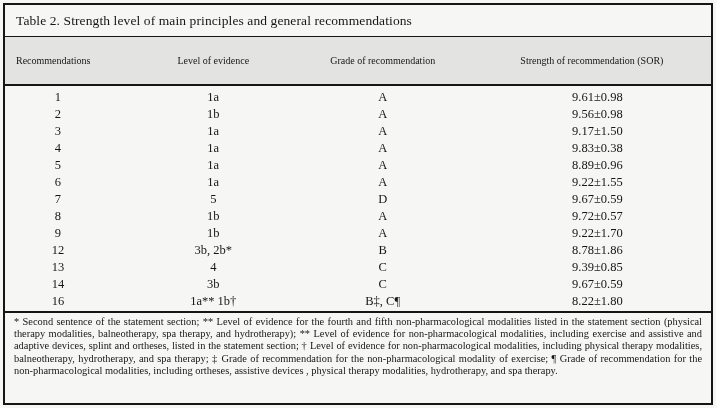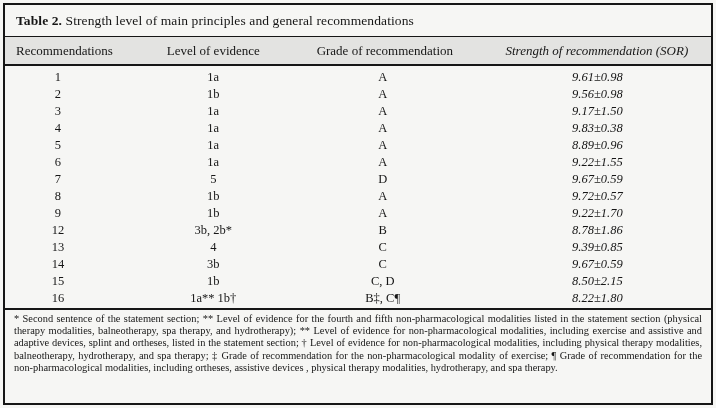--- a/index.html
+++ b/index.html
@@ -21,48 +21,47 @@
     border: 2px solid #161616;
     background: #f6f6f4;
     box-sizing: border-box;
   }
   .title {
     font-size: 13.5px;
     padding: 8px 11px 7px 11px;
     border-bottom: 1px solid #161616;
     letter-spacing: 0.1px;
   }
-  .title .bold { font-weight: bold; }
+  .title .bold { font-weight: normal; }
   table {
     width: 100%;
     border-collapse: collapse;
     table-layout: fixed;
   }
   col.c1 { width: 15%; }
   col.c2 { width: 29%; }
   col.c3 { width: 19%; }
   col.c4 { width: 37%; }
   thead th {
     background: #e3e3e1;
     font-weight: normal;
-    font-size: 13px;
+    font-size: 10px;
     height: 25px;
     text-align: center;
     white-space: nowrap;
     border-bottom: 2px solid #161616;
     overflow: visible;
-    padding: 1px;
+    padding: 11px;
   }
   thead th.first {
     text-align: left;
     padding-left: 11px;
   }
   thead th.last, tbody td.last {
     padding-left: 34px;
-    font-style: italic;
   }
   tbody td {
     font-size: 12.5px;
     height: 17px;
     text-align: center;
     white-space: nowrap;
     padding: 0;
     overflow: visible;
   }
   tbody tr:first-child td { padding-top: 3px; }
@@ -165,26 +164,20 @@
           <td>C</td>
           <td class="last">9.39±0.85</td>
         </tr>
         <tr>
           <td>14</td>
           <td>3b</td>
           <td>C</td>
           <td class="last">9.67±0.59</td>
         </tr>
         <tr>
-          <td>15</td>
-          <td>1b</td>
-          <td>C, D</td>
-          <td class="last">8.50±2.15</td>
-        </tr>
-        <tr>
           <td>16</td>
           <td>1a** 1b†</td>
           <td>B‡, C¶</td>
           <td class="last">8.22±1.80</td>
         </tr>
       </tbody>
   </table>
 
   <div class="footnote">* Second sentence of the statement section; ** Level of evidence for the fourth and fifth non-pharmacological modalities listed in the statement section (physical therapy modalities, balneotherapy, spa therapy, and hydrotherapy); ** Level of evidence for non-pharmacological modalities, including exercise and assistive and adaptive devices, splint and ortheses, listed in the statement section; † Level of evidence for non-pharmacological modalities, including physical therapy modalities, balneotherapy, hydrotherapy, and spa therapy; ‡ Grade of recommendation for the non-pharmacological modality of exercise; ¶ Grade of recommendation for the non-pharmacological modalities, including ortheses, assistive devices , physical therapy modalities, hydrotherapy, and spa therapy.</div>
 </div>

